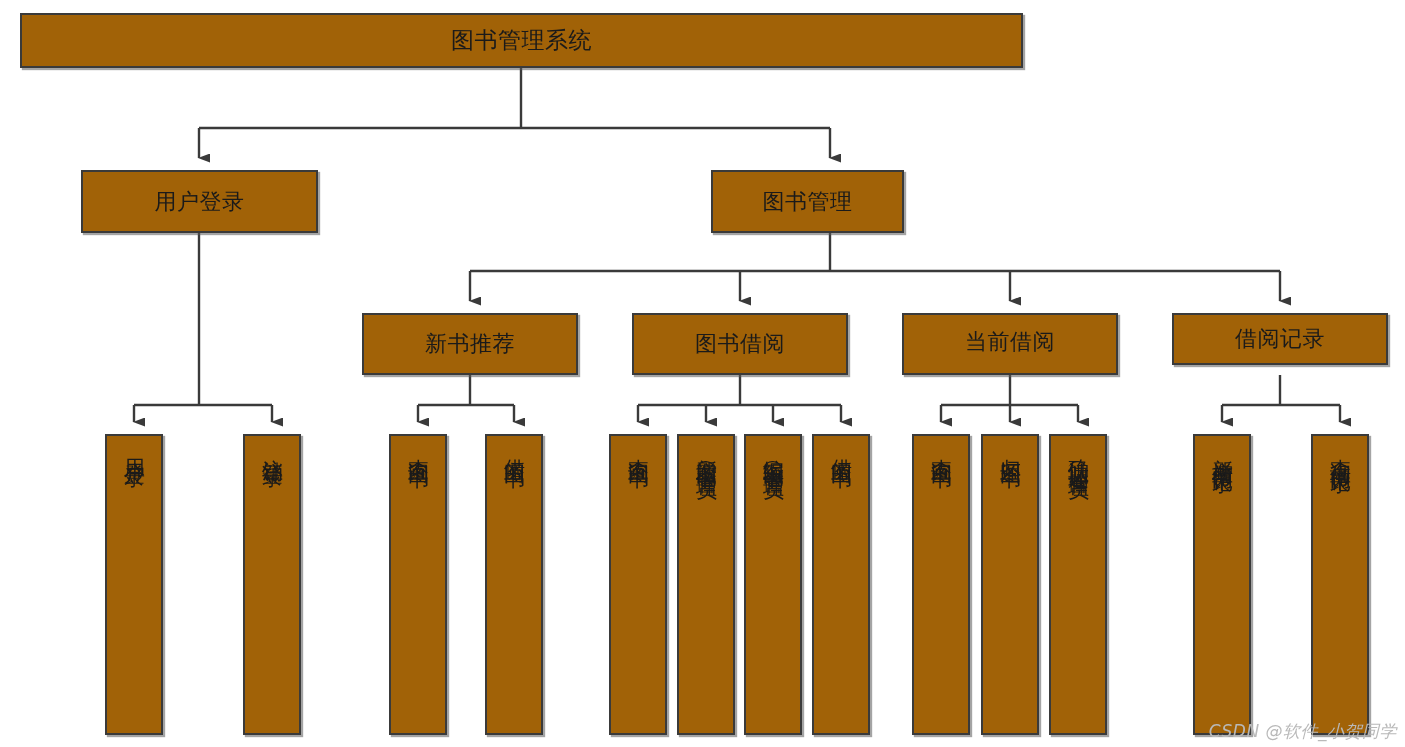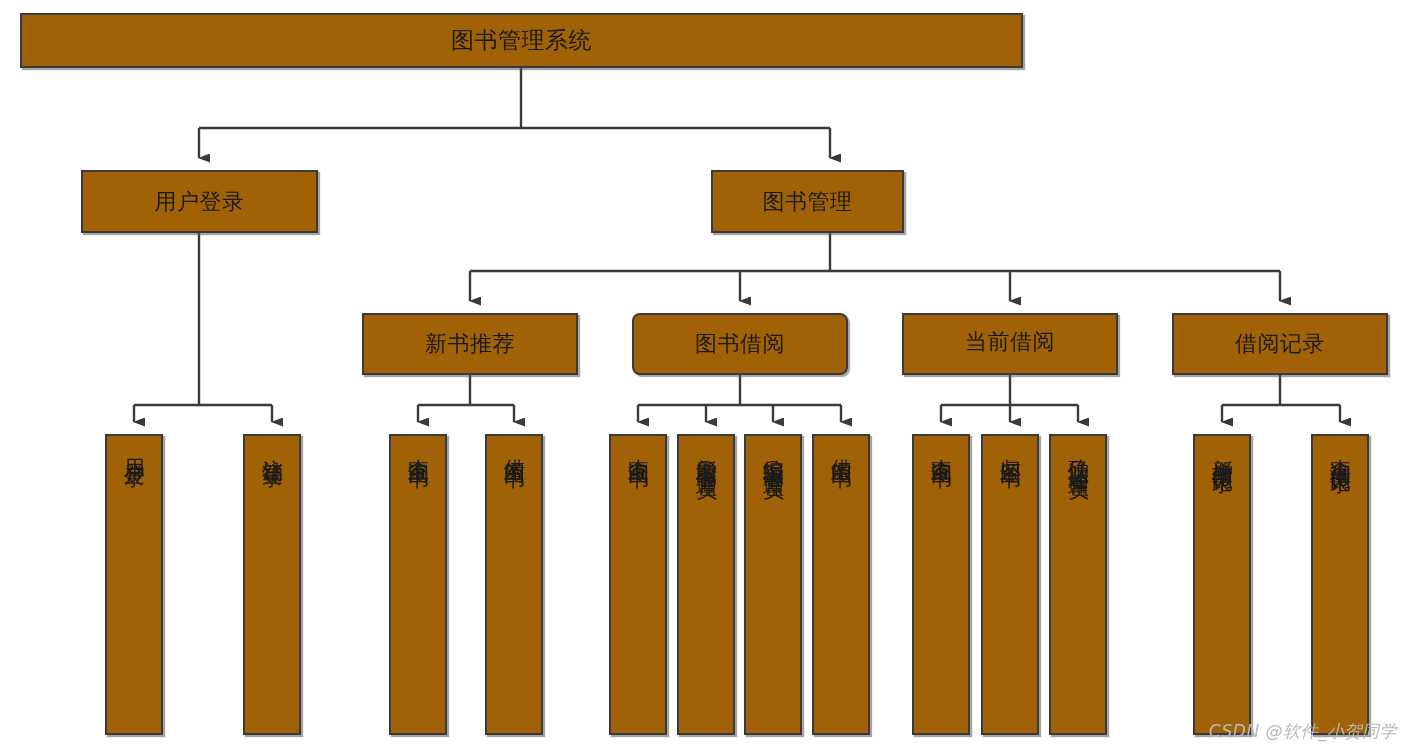--- a/index.html
+++ b/index.html
@@ -124,27 +124,27 @@
   <div class="node h" style="left:81px;top:170px;width:237px;height:63px;">
     <span class="label">用户登录</span>
   </div>
   <div class="node h" style="left:711px;top:170px;width:193px;height:63px;">
     <span class="label">图书管理</span>
   </div>
 
   <div class="node h" style="left:362px;top:313px;width:216px;height:62px;">
     <span class="label">新书推荐</span>
   </div>
-  <div class="node h" style="left:632px;top:313px;width:216px;height:62px;border-radius:8px;">
+  <div class="node h" style="left:632px;top:313px;width:216px;height:62px;">
     <span class="label">图书借阅</span>
   </div>
   <div class="node h" style="left:902px;top:313px;width:216px;height:62px;font-family:Liberation Mono, monospace;">
     <span class="label">当前借阅</span>
   </div>
-  <div class="node h" style="left:1172px;top:313px;width:216px;height:62px;justify-content:center;">
+  <div class="node h" style="left:1172px;top:313px;width:216px;height:52px;justify-content:center;">
     <span class="label">借阅记录</span>
   </div>
 
   <div class="node v" style="left:105px;top:434px;width:58px;height:301px;">
     <span class="label">用户登录</span>
   </div>
   <div class="node v" style="left:243px;top:434px;width:58px;height:301px;">
     <span class="label">注销登录</span>
   </div>
 

